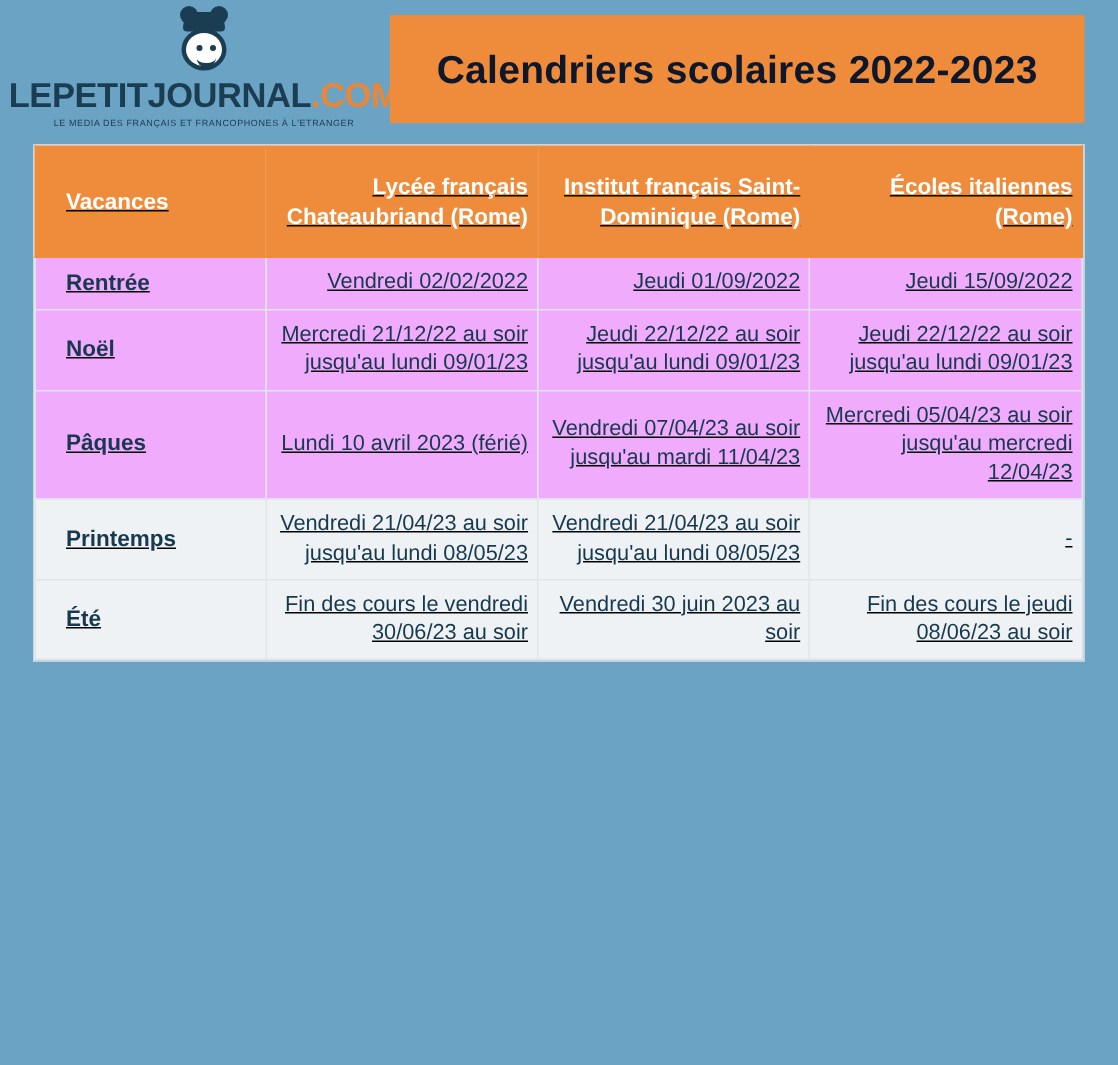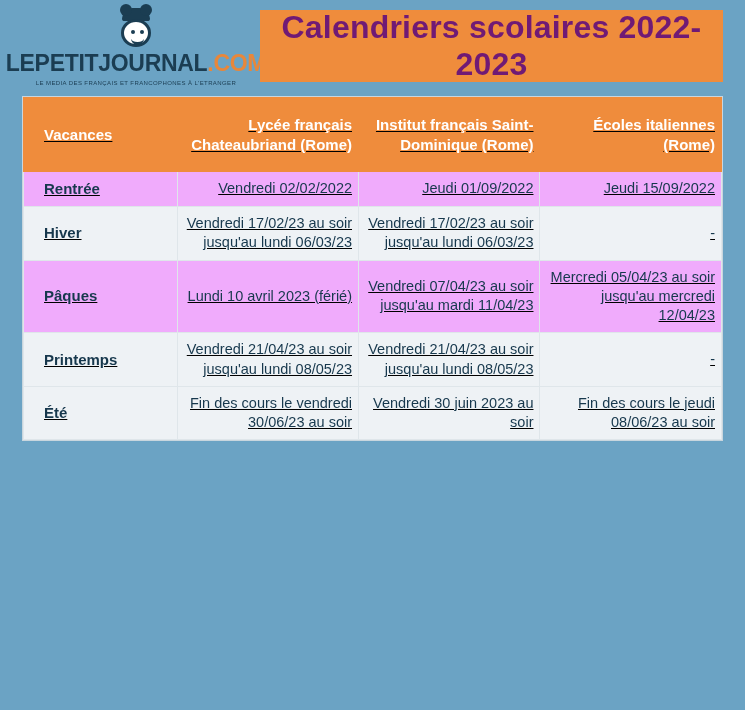--- a/index.html
+++ b/index.html
@@ -112,25 +112,24 @@
   .title-banner {
     flex: 1;
     margin-left: 10px;
     background: #ef8c3c;
     height: 72px;
     display: flex;
     align-items: center;
     justify-content: center;
   }
   .title-banner .title-text {
-    color: #701a75;
-    font-size: 32px;
+    color: #0f172a;
+    font-size: 26px;
     font-weight: bold;
     letter-spacing: 0.2px;
-    text-align: center;
   }
   
   .table-wrap {
     margin: 4px 22px 0 22px;
     background: #ffffff;
     border: 1px solid #c9d6de;
     box-sizing: border-box;
     text-decoration: underline;
   }
   table.cal {
@@ -217,25 +216,25 @@
           <th>Écoles italiennes (Rome)</th>
         </tr>
       </thead>
       <tbody>
         <tr>
           <td class="label">Rentrée</td>
           <td>Vendredi 02/02/2022</td>
           <td>Jeudi 01/09/2022</td>
           <td>Jeudi 15/09/2022</td>
         </tr>
-        <tr class="alt">
-          <td class="label">Hiver</td>
-          <td>Vendredi 17/02/23 au soir jusqu'au lundi 06/03/23</td>
-          <td>Vendredi 17/02/23 au soir jusqu'au lundi 06/03/23</td>
-          <td>-</td>
+        <tr>
+          <td class="label">Noël</td>
+          <td>Mercredi 21/12/22 au soir jusqu'au lundi 09/01/23</td>
+          <td>Jeudi 22/12/22 au soir jusqu'au lundi 09/01/23</td>
+          <td>Jeudi 22/12/22 au soir jusqu'au lundi 09/01/23</td>
         </tr>
         <tr>
           <td class="label">Pâques</td>
           <td>Lundi 10 avril 2023 (férié)</td>
           <td>Vendredi 07/04/23 au soir jusqu'au mardi 11/04/23</td>
           <td>Mercredi 05/04/23 au soir jusqu'au mercredi 12/04/23</td>
         </tr>
         <tr class="alt">
           <td class="label">Printemps</td>
           <td>Vendredi 21/04/23 au soir jusqu'au lundi 08/05/23</td>

